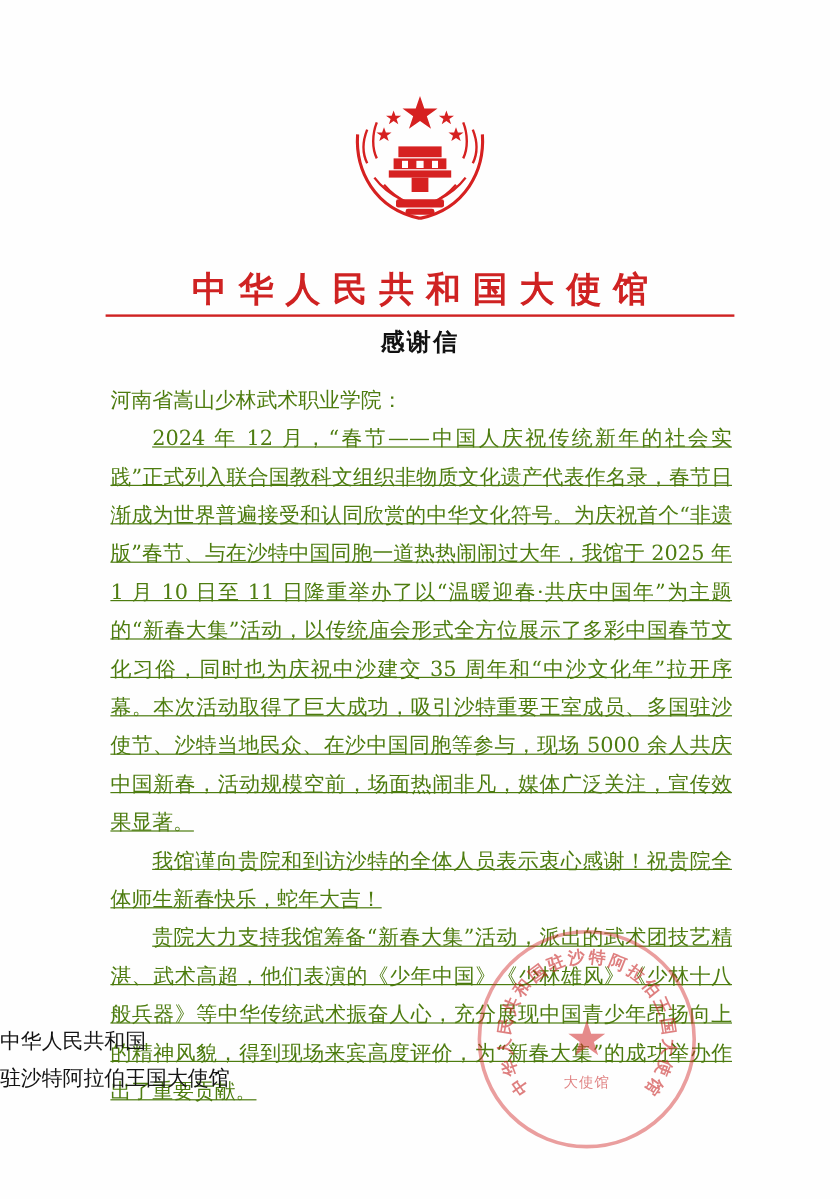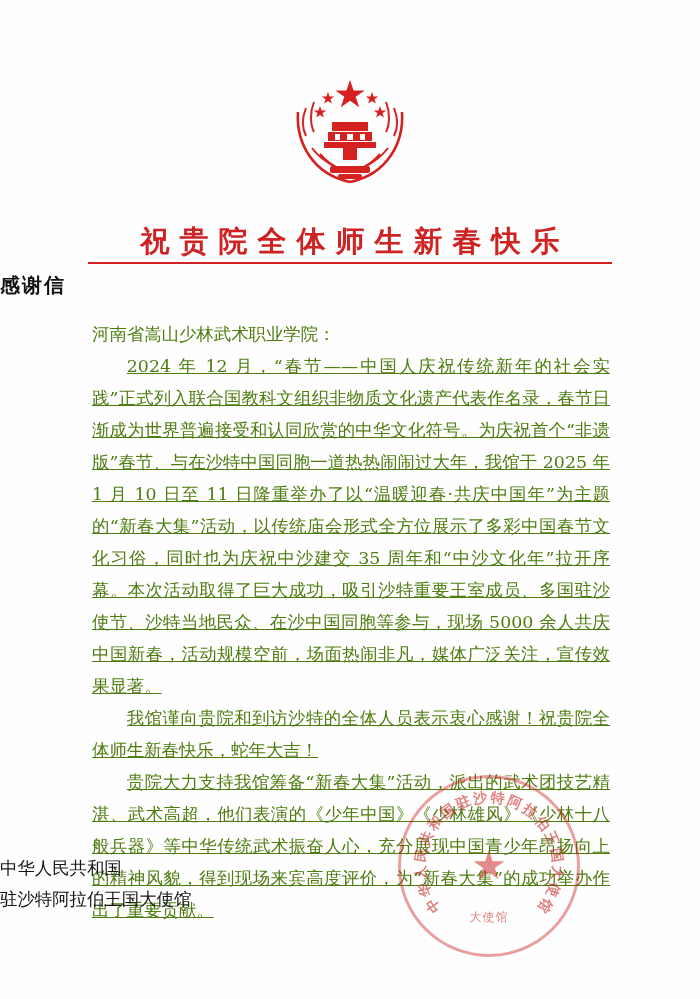--- a/index.html
+++ b/index.html
@@ -59,20 +59,21 @@
     height: 2px;
     background: #cf2222;
   }
 
   
   .doc-title {
     position: absolute;
     top: 272px;
     left: 0;
     width: 700px;
+    text-align: center;
     font-size: 20px;
     font-weight: bold;
     letter-spacing: 2px;
     color: #111;
     font-family: "DejaVu Serif", serif;
   }
 
   
   .body-block {
     position: absolute;
@@ -147,21 +148,21 @@
     font-size: 14px;
     color: rgba(200,35,35,0.8);
     font-family: "DejaVu Serif", serif;
     font-weight: bold;
     transform-origin: 0 0;
   }
   .seal-bottom-text {
     position: absolute;
     left: 0;
     right: 0;
-    bottom: 28px;
+    bottom: 43px;
     text-align: center;
     font-size: 12px;
     color: rgba(200,35,35,0.78);
     letter-spacing: 1px;
   }
 </style>
 </head>
 <body>
 
 <div class="page">
@@ -206,21 +207,21 @@
           <polygon points="64,18 67.6,28.4 78.6,28.4 69.7,34.8 73.2,45.2 64,38.8 54.8,45.2 58.3,34.8 49.4,28.4 60.4,28.4"></polygon>
           <polygon points="42,30 43.6,34.4 48.3,34.4 44.5,37.2 45.9,41.6 42,38.9 38.1,41.6 39.5,37.2 35.7,34.4 40.4,34.4"></polygon>
           <polygon points="34,44 35.6,48.4 40.3,48.4 36.5,51.2 37.9,55.6 34,52.9 30.1,55.6 31.5,51.2 27.7,48.4 32.4,48.4"></polygon>
           <polygon points="86,30 87.6,34.4 92.3,34.4 88.5,37.2 89.9,41.6 86,38.9 82.1,41.6 83.5,37.2 79.7,34.4 84.4,34.4"></polygon>
           <polygon points="94,44 95.6,48.4 100.3,48.4 96.5,51.2 97.9,55.6 94,52.9 90.1,55.6 91.5,51.2 87.7,48.4 92.4,48.4"></polygon>
         </g>
       </svg>
     </div>
   </div>
 
-  <div class="letterhead">祝贵院全体师生新春快乐</div>
+  <div class="letterhead">中华人民共和国大使馆</div>
   <div class="rule"></div>
 
   <div class="doc-title">感谢信</div>
 
   <div class="body-block">
     <p class="salutation">河南省嵩山少林武术职业学院：</p>
     <p class="para">2024 年 12 月，“春节——中国人庆祝传统新年的社会实践”正式列入联合国教科文组织非物质文化遗产代表作名录，春节日渐成为世界普遍接受和认同欣赏的中华文化符号。为庆祝首个“非遗版”春节、与在沙特中国同胞一道热热闹闹过大年，我馆于 2025 年 1 月 10 日至 11 日隆重举办了以“温暖迎春·共庆中国年”为主题的“新春大集”活动，以传统庙会形式全方位展示了多彩中国春节文化习俗，同时也为庆祝中沙建交 35 周年和“中沙文化年”拉开序幕。本次活动取得了巨大成功，吸引沙特重要王室成员、多国驻沙使节、沙特当地民众、在沙中国同胞等参与，现场 5000 余人共庆中国新春，活动规模空前，场面热闹非凡，媒体广泛关注，宣传效果显著。</p>
     <p class="para">我馆谨向贵院和到访沙特的全体人员表示衷心感谢！祝贵院全体师生新春快乐，蛇年大吉！</p>
     <p class="para">贵院大力支持我馆筹备“新春大集”活动，派出的武术团技艺精湛、武术高超，他们表演的《少年中国》《少林雄风》《少林十八般兵器》等中华传统武术振奋人心，充分展现中国青少年昂扬向上的精神风貌，得到现场来宾高度评价，为“新春大集”的成功举办作出了重要贡献。</p>
   </div>

